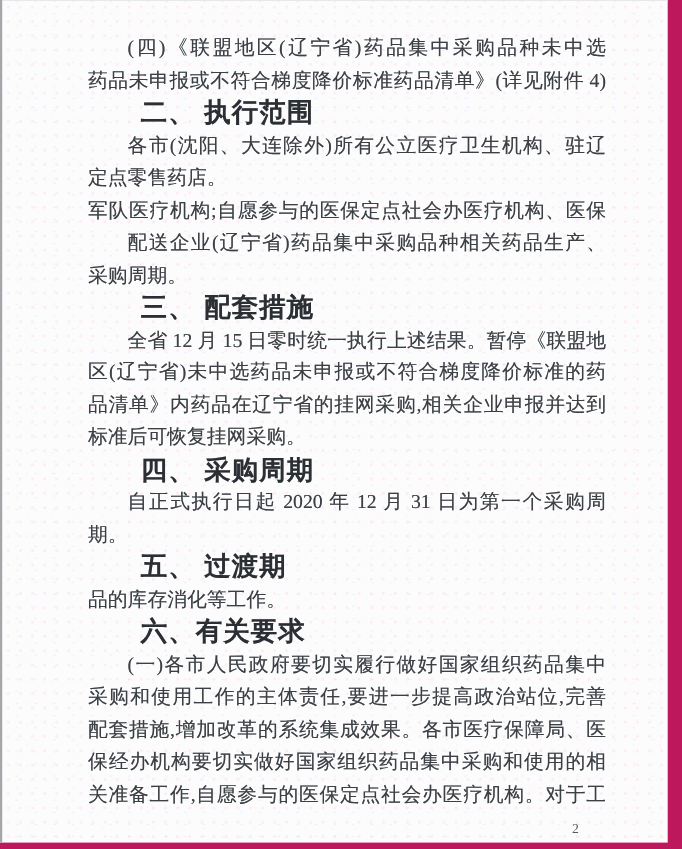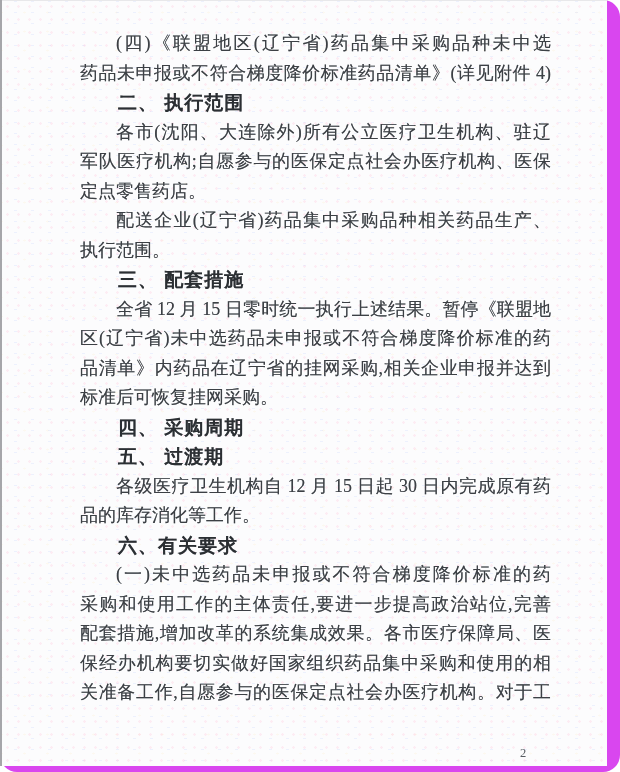--- a/index.html
+++ b/index.html
@@ -7,22 +7,21 @@
     padding: 0;
     width: 620px;
     height: 772px;
     overflow: hidden;
     font-family: "Liberation Serif", "DejaVu Serif", serif;
   }
   .backdrop {
     position: relative;
     width: 620px;
     height: 772px;
-    background: #d946ef;
-    border-radius: 17px;
+    background: #be185d;
   }
   .paper {
     position: absolute;
     left: 0;
     top: 0;
     width: 607px;
     height: 766px;
     box-sizing: border-box;
     background-color: #fcfcfd;
     
@@ -48,21 +47,21 @@
     text-shadow: 0 0 0.6px rgba(70,74,80,0.55);
     text-align: justify;
   }
   .line { width: 100%; }
   .just { text-align-last: justify; }
   .endl { text-align-last: left; }
   .indent { text-indent: 2em; }
   .heading {
     font-family: "Liberation Sans", "DejaVu Sans", sans-serif;
     font-weight: 700;
-    font-size: 19px;
+    font-size: 24px;
     color: #2b2f33;
     letter-spacing: 1px;
     text-indent: 2em;
     text-align-last: left;
   }
   .page-number {
     position: absolute;
     left: 518px;
     top: 746px;
     font-size: 12.5px;
@@ -73,35 +72,35 @@
 </head>
 <body>
 
 <div class="backdrop">
   <div class="paper">
     <div class="doc-body">
       <div class="line indent just">(四)《联盟地区(辽宁省)药品集中采购品种未中选</div>
       <div class="line just">药品未申报或不符合梯度降价标准药品清单》(详见附件 4)</div>
       <div class="line heading">二、 执行范围</div>
       <div class="line indent just">各市(沈阳、大连除外)所有公立医疗卫生机构、驻辽</div>
+      <div class="line endl">定点零售药店。</div>
       <div class="line just">军队医疗机构;自愿参与的医保定点社会办医疗机构、医保</div>
-      <div class="line endl">定点零售药店。</div>
       <div class="line indent just">配送企业(辽宁省)药品集中采购品种相关药品生产、</div>
-      <div class="line endl">执行范围。</div>
+      <div class="line endl">采购周期。</div>
       <div class="line heading">三、 配套措施</div>
       <div class="line indent just">全省 12 月 15 日零时统一执行上述结果。暂停《联盟地</div>
       <div class="line just">区(辽宁省)未中选药品未申报或不符合梯度降价标准的药</div>
       <div class="line just">品清单》内药品在辽宁省的挂网采购,相关企业申报并达到</div>
       <div class="line endl">标准后可恢复挂网采购。</div>
       <div class="line heading">四、 采购周期</div>
+      <div class="line indent endl">自正式执行日起 2020 年 12 月 31 日为第一个采购周期。</div>
       <div class="line heading">五、 过渡期</div>
-      <div class="line indent just">各级医疗卫生机构自 12 月 15 日起 30 日内完成原有药</div>
       <div class="line endl">品的库存消化等工作。</div>
       <div class="line heading">六、有关要求</div>
-      <div class="line indent just">(一)未中选药品未申报或不符合梯度降价标准的药</div>
+      <div class="line indent just">(一)各市人民政府要切实履行做好国家组织药品集中</div>
       <div class="line just">采购和使用工作的主体责任,要进一步提高政治站位,完善</div>
       <div class="line just">配套措施,增加改革的系统集成效果。各市医疗保障局、医</div>
       <div class="line just">保经办机构要切实做好国家组织药品集中采购和使用的相</div>
       <div class="line just">关准备工作,自愿参与的医保定点社会办医疗机构。对于工</div>
     </div>
     <div class="page-number">2</div>
   </div>
 </div>
 
 </body></html>

